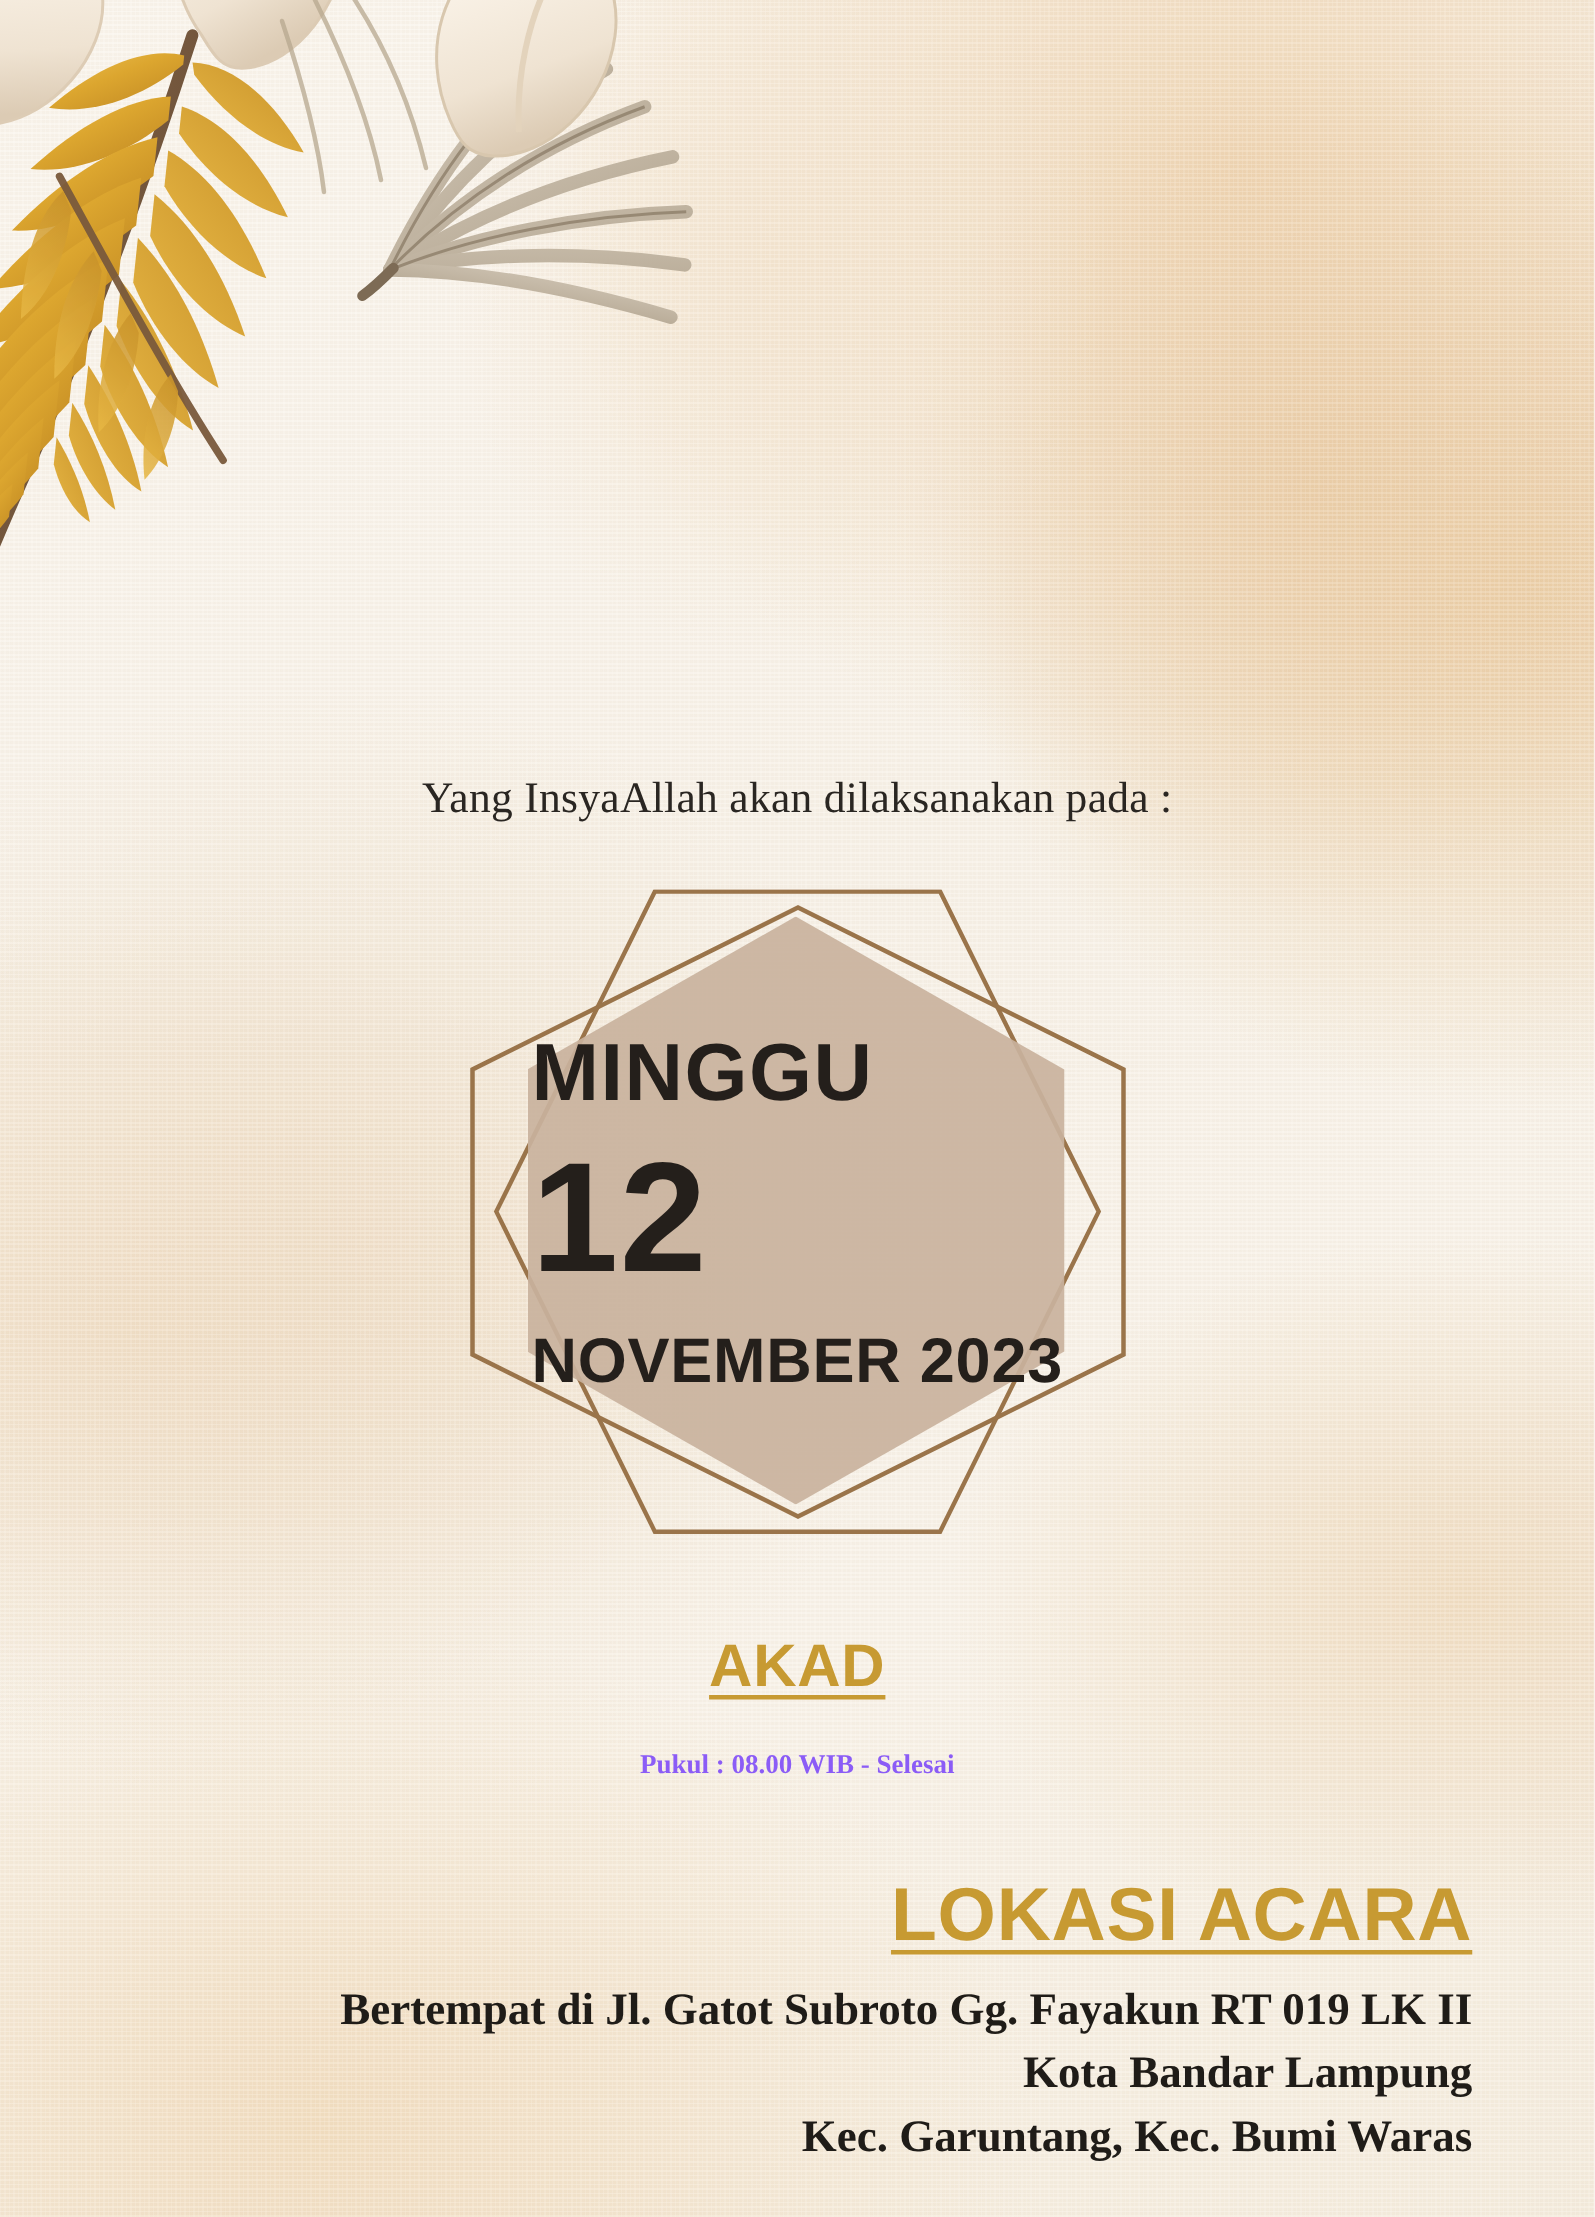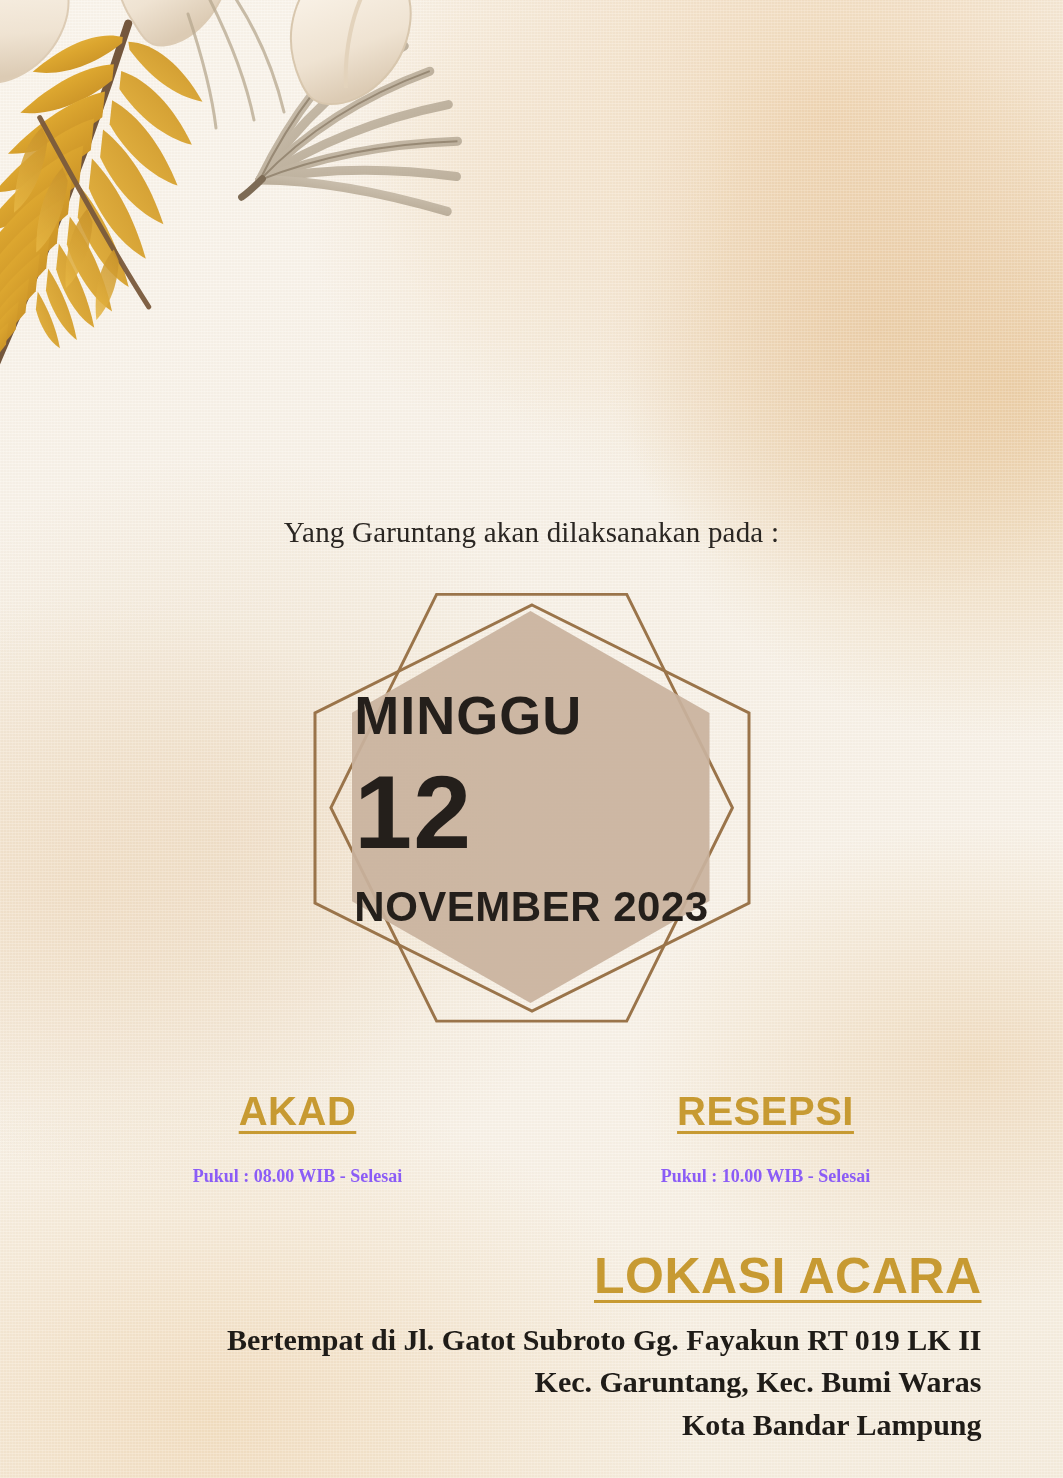--- a/index.html
+++ b/index.html
@@ -319,47 +319,43 @@
 
     <g stroke="#b7a88f" stroke-width="3" fill="none" opacity="0.75" stroke-linecap="round">
       <path d="M250,30 C270,70 286,110 294,150"></path>
       <path d="M270,20 C296,58 314,100 324,142"></path>
       <path d="M228,44 C242,86 252,124 256,158"></path>
     </g>
   </svg>
 
   <div class="content">
 
-    <div class="intro-line">Yang Garuntang akan dilaksanakan pada :</div>
+    <div class="intro-line">Yang InsyaAllah akan dilaksanakan pada :</div>
 
     <div class="date-wrap">
       <svg class="hex-outline" viewBox="0 0 470 430">
         <polygon points="235,8 455,117 455,313 235,422 15,313 15,117" fill="none" stroke="#9a744a" stroke-width="3" transform="rotate(90 235 215) scale(0.97) translate(7,7)"></polygon>
         <polygon points="235,12 452,120 452,310 235,418 18,310 18,120" fill="none" stroke="#9a744a" stroke-width="3"></polygon>
       </svg>
       <div class="hex-fill"></div>
       <div class="date-text">
         <div class="date-day">MINGGU</div>
         <div class="date-num">12</div>
         <div class="date-month">NOVEMBER 2023</div>
       </div>
     </div>
 
     <div class="events">
       <div class="event-col">
         <div class="event-title">AKAD</div>
         <div class="event-time">Pukul : 08.00 WIB - Selesai</div>
       </div>
-      <div class="event-col">
-        <div class="event-title">RESEPSI</div>
-        <div class="event-time">Pukul : 10.00 WIB - Selesai</div>
-      </div>
     </div>
 
     <div class="location">
       <div class="location-title">LOKASI ACARA</div>
       <div class="location-line">Bertempat di Jl. Gatot Subroto Gg. Fayakun RT 019 LK II</div>
+      <div class="location-line">Kota Bandar Lampung</div>
       <div class="location-line">Kec. Garuntang, Kec. Bumi Waras</div>
-      <div class="location-line">Kota Bandar Lampung</div>
     </div>
 
   </div>
 </div>
 
 </body></html>

